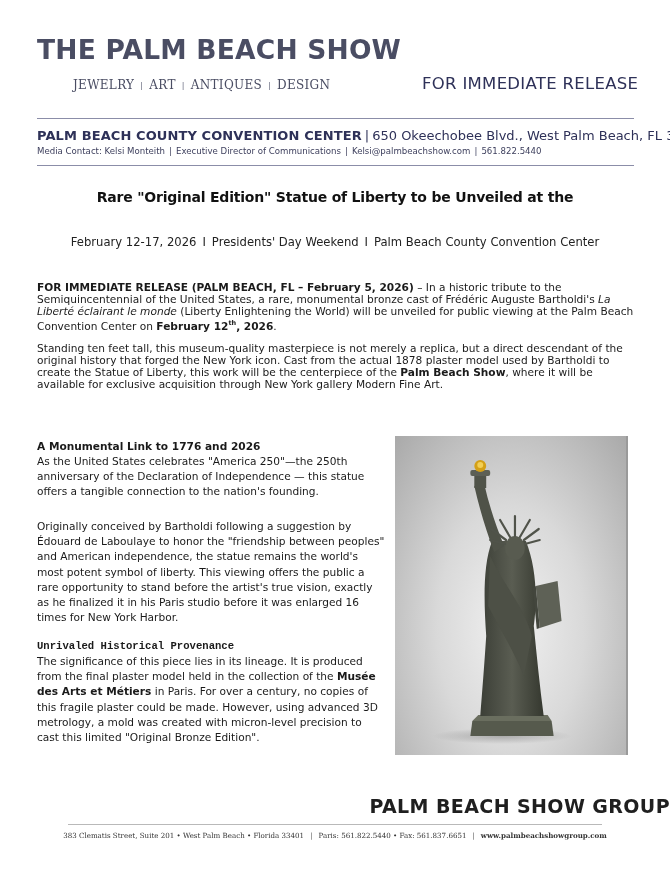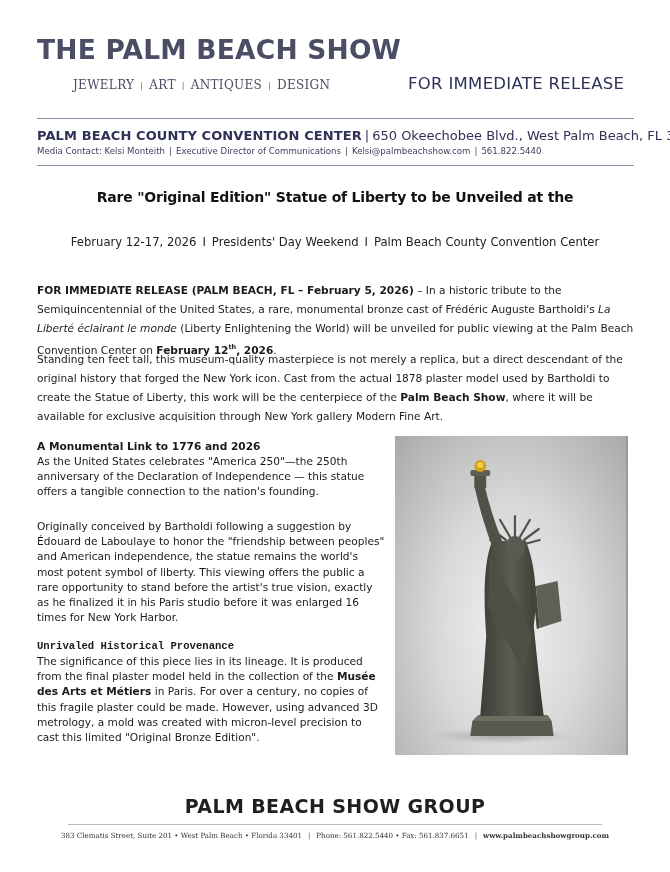--- a/index.html
+++ b/index.html
@@ -12,21 +12,21 @@
     font-size: 26.5px; letter-spacing: 0.2px; color: #4a4d63;
     white-space: nowrap;
   }
   .logo-sub {
     position: absolute; left: 73px; top: 78px;
     font-family: "DejaVu Serif", serif; font-size: 12px;
     color: #4a4d63; letter-spacing: 0.3px; white-space: nowrap;
   }
   .logo-sub .sep { font-size: 8px; color: #6a6c80; margin: 0 4px; position: relative; top: -1px; }
   .release-tag {
-    position: absolute; left: 408px; top: 74px;
+    position: absolute; left: 422px; top: 74px;
     font-family: "DejaVu Sans", sans-serif; font-size: 16.5px;
     color: #2e3158; letter-spacing: 0.3px; white-space: nowrap;
   }
 
   .rule { position: absolute; left: 37px; width: 597px; height: 1px; background: #8b8da8; }
   .rule.r1 { top: 118px; }
   .rule.r2 { top: 165px; }
 
   .venue-line {
     position: absolute; left: 37px; top: 128px; white-space: nowrap;
@@ -48,43 +48,43 @@
   }
   .headline sup { font-size: 8px; }
   .dateline {
     position: absolute; left: 0; width: 670px; top: 235px;
     text-align: center; font-size: 11.6px; color: #222; white-space: nowrap;
   }
   .dateline .bar { margin: 0 6px; }
 
   .para {
     position: absolute; left: 37px; width: 600px;
-    font-size: 10.6px; line-height: 19px; color: #1a1a1a;
+    font-size: 10.6px; line-height: 12px; color: #1a1a1a;
   }
   .para sup { font-size: 6.5px; }
   .p1 { top: 281px; }
-  .p2 { top: 350px; }
+  .p2 { top: 342px; }
 
   .col { position: absolute; left: 37px; width: 348px; font-size: 10.6px; line-height: 15.2px; color: #1a1a1a; }
   .h-sub { font-weight: bold; font-size: 10.6px; margin-top: 8px; }
   .h1s { top: 431px; }
   .p3 { top: 454px; }
   .p4 { top: 519px; }
   .h2s { top: 631px; font-family: Liberation Mono, monospace; }
   .p5 { top: 654px; }
 
   .statue-photo {
     position: absolute; left: 395px; top: 436px; width: 233px; height: 319px;
     background: radial-gradient(ellipse at 50% 60%, #f1f1f1 0%, #d9d9d9 45%, #a9a9a9 100%);
     overflow: hidden; border-right: 2px solid #9a9a9a;
   }
   .statue-photo svg { position: absolute; left: 0; top: 0; width: 100%; height: 100%; }
 
   .footer-brand {
-    position: absolute; left: 0; width: 670px; top: 795px; text-align: center;
+    position: absolute; left: 0; width: 670px; top: 795px; text-align: right;
     font-weight: bold; font-size: 19px; letter-spacing: 0.4px; color: #1f1f1f;
     white-space: nowrap;
   }
   .rule.r3 { top: 824px; left: 68px; width: 534px; background: #b9b9b9; }
   .footer-line {
     position: absolute; left: 0; width: 670px; top: 831px; text-align: center;
     font-family: "DejaVu Serif", serif; font-size: 7.1px; color: #333; white-space: nowrap;
   }
   .footer-line .bar { margin: 0 6px; color: #555; }
   .footer-line b { font-weight: bold; }
@@ -166,14 +166,14 @@
     </g>
 
     <polygon points="142,150 164,145 168,185 146,192" fill="#5e6156"></polygon>
     <polygon points="142,150 146,192 143,193 139,152" fill="#43463d"></polygon>
   </svg>
 </div>
 
 <div class="footer-brand">PALM BEACH SHOW GROUP</div>
 <div class="rule r3"></div>
 <div class="footer-line">
-  <span>383 Clematis Street, Suite 201 • West Palm Beach • Florida 33401</span><span class="bar">|</span><span>Phone: 561.822.5440 • Fax: 561.837.6651</span><span class="bar">|</span><b>www.palmbeachshowgroup.com</b>
+  <span>383 Clematis Street, Suite 201 • West Palm Beach • Florida 33401</span><span class="bar">|</span><span>Paris: 561.822.5440 • Fax: 561.837.6651</span><span class="bar">|</span><b>www.palmbeachshowgroup.com</b>
 </div>
 
 </body></html>

